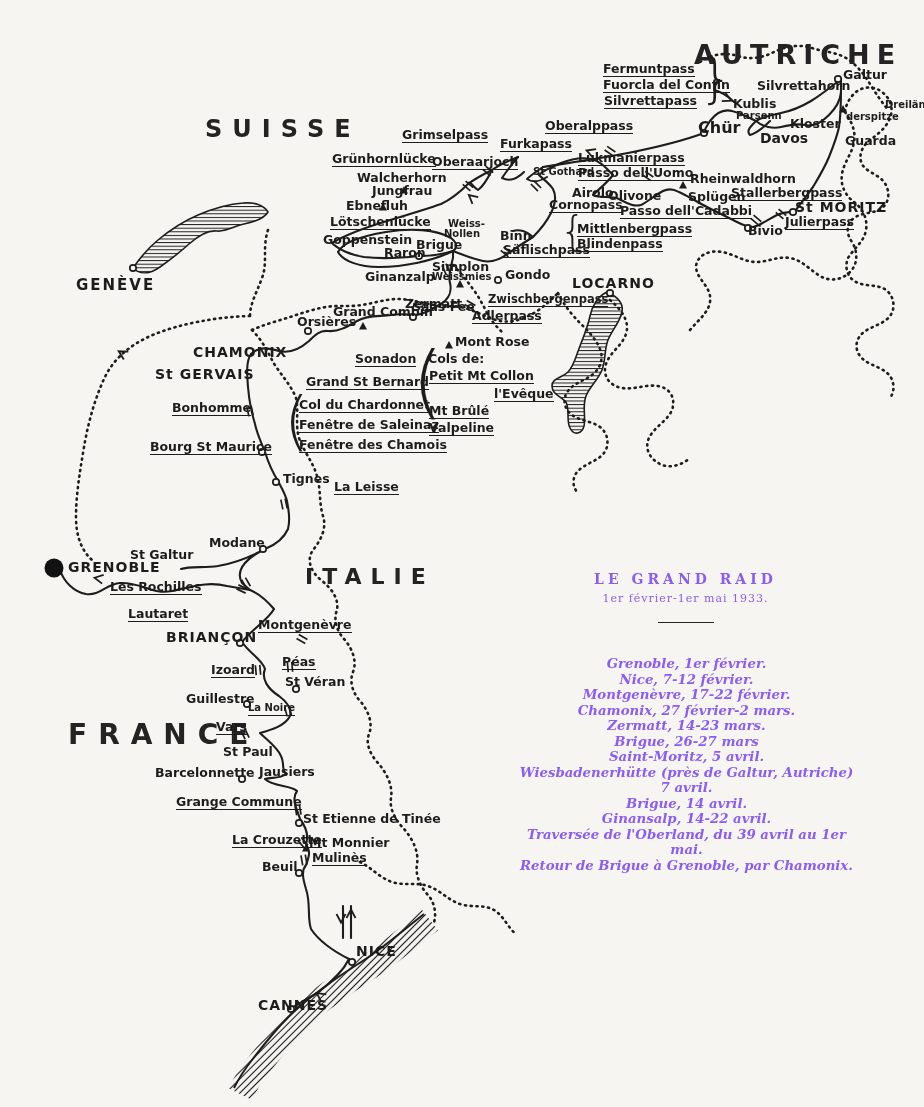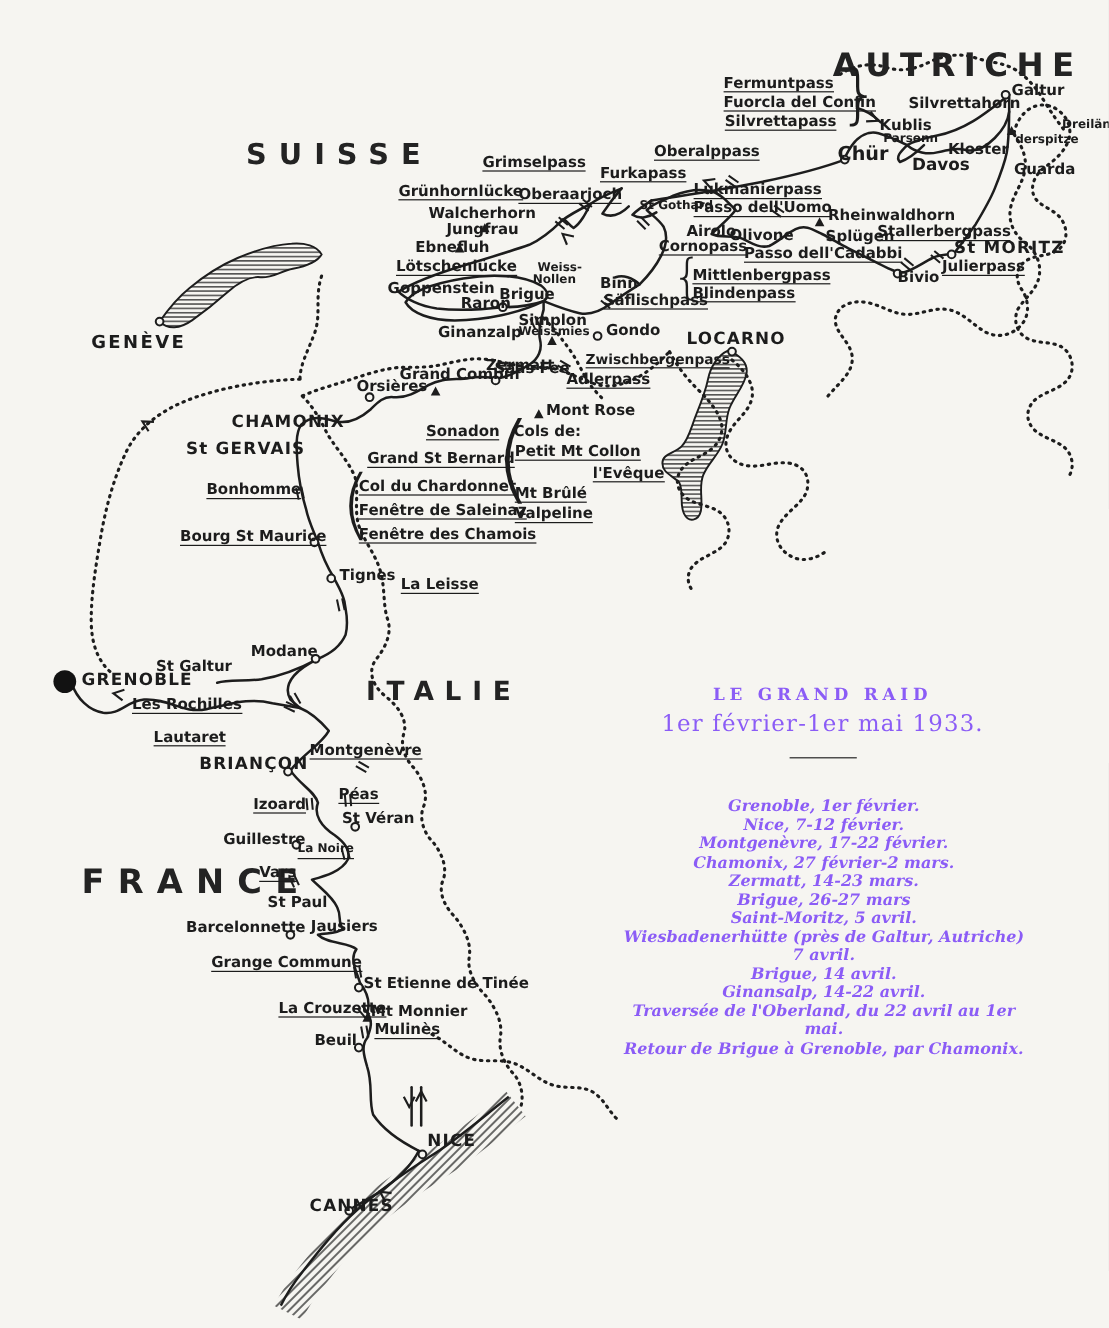--- a/index.html
+++ b/index.html
@@ -22,21 +22,21 @@
   .lbl{position:absolute;white-space:nowrap;color:#1c1c1c;font-weight:600;font-size:12.5px;line-height:1.05;}
   .lbl.u{border-bottom:1.6px solid #1c1c1c;padding-bottom:1px;}
   .lbl.city{font-size:14px;font-weight:700;letter-spacing:1px;}
   .lbl.region{font-weight:600;color:#232323;}
   .lbl.small{font-size:10px;}
   .lbl.brace{font-weight:300;line-height:.85;}
   
   .legend{position:absolute;left:513px;top:552px;width:345px;color:#8b5cf6;
           font-family:"DejaVu Serif",serif;margin-top:16px;}
   .legend-title{text-align:center;font-size:14px;font-weight:700;letter-spacing:4px;margin-top:3px;}
-  .legend-date{text-align:center;font-size:19px;margin-top:5px;letter-spacing:1px;}
+  .legend-date{text-align:center;font-size:11px;margin-top:5px;letter-spacing:1px;}
   .legend-rule{width:56px;border-top:1.6px solid #262626;margin:17px auto 0 auto;}
   .legend-items{margin-top:33px;font-style:italic;font-size:13.3px;line-height:15.5px;padding-left:2px;}
   .legend-items .it{font-weight:700;text-align:center;}
 </style>
 </head>
 <body>
 
 <div class="stage">
 
   <svg id="art" class="art" width="924" height="1107" viewBox="0 0 924 1107">
@@ -261,18 +261,18 @@
         <div class="it">Grenoble, 1er février.</div>
         <div class="it">Nice, 7-12 février.</div>
         <div class="it">Montgenèvre, 17-22 février.</div>
         <div class="it">Chamonix, 27 février-2 mars.</div>
         <div class="it">Zermatt, 14-23 mars.</div>
         <div class="it">Brigue, 26-27 mars</div>
         <div class="it">Saint-Moritz, 5 avril.</div>
         <div class="it">Wiesbadenerhütte (près de Galtur, Autriche) 7 avril.</div>
         <div class="it">Brigue, 14 avril.</div>
         <div class="it">Ginansalp, 14-22 avril.</div>
-        <div class="it">Traversée de l'Oberland, du 22 avril au 1er mai.</div>
+        <div class="it">Traversée de l'Oberland, du 39 avril au 1er mai.</div>
         <div class="it">Retour de Brigue à Grenoble, par Chamonix.</div>
       </div>
   </div>
 
 </div>
 
 </body></html>

